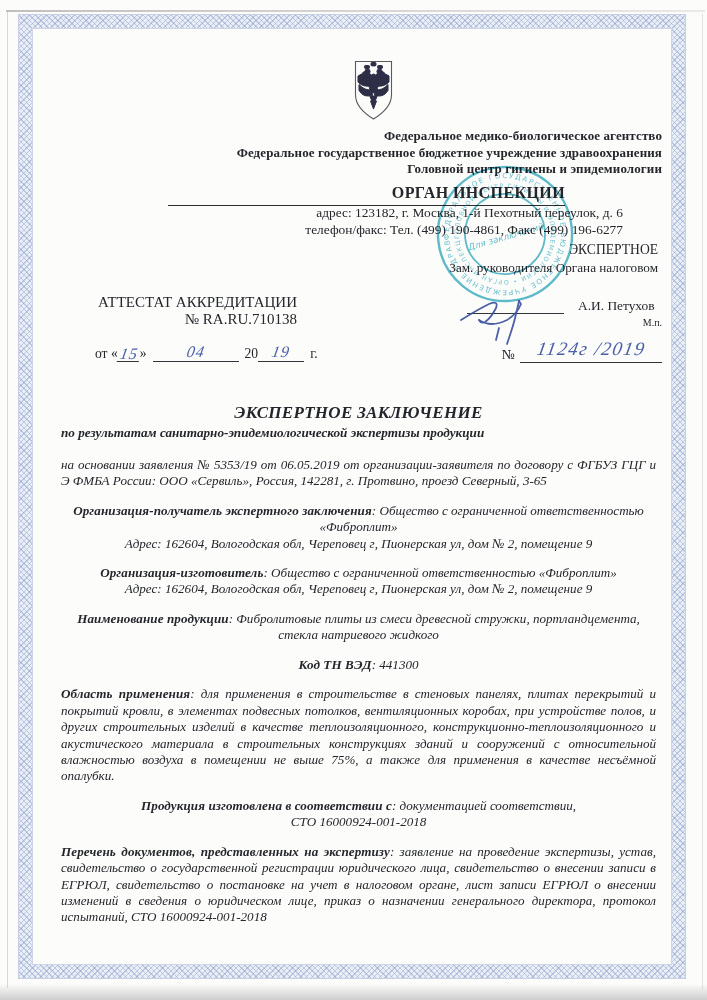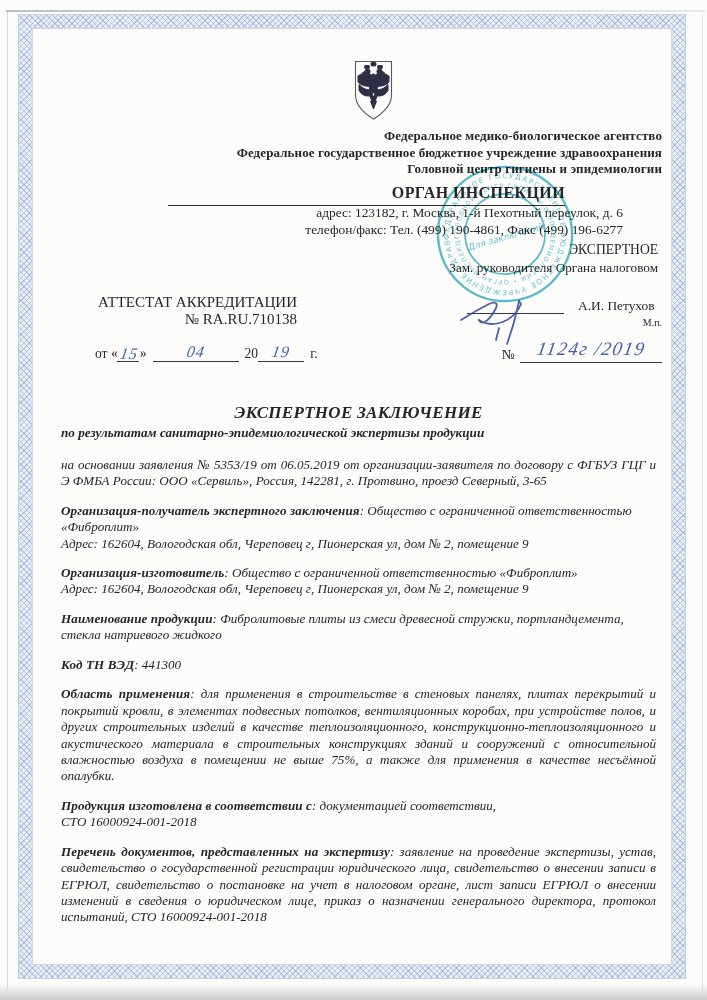--- a/index.html
+++ b/index.html
@@ -64,21 +64,21 @@
   .d-seg.year{width:46px;}
   .d-gap{width:6px;display:inline-block;}
   .num-row{left:502px;top:338px;display:flex;align-items:flex-end;font-size:13.6px;}
   .num-line{display:inline-block;width:142px;border-bottom:1px solid #33353a;text-align:center;height:24px;margin-left:5px;}
   .num-line .hw{font-size:19px;letter-spacing:1.5px;}
 
   
   .doc-body{left:61px;top:405px;width:595px;font-size:13.1px;line-height:16.4px;font-style:italic;}
   .doc-title{font-weight:bold;font-size:17px;letter-spacing:.3px;text-align:center;}
   .doc-subtitle{font-weight:bold;font-size:13.2px;margin-top:4px;}
-  .para{margin-top:13px;text-align:left;}
+  .para{margin-top:13px;text-align:center;}
   .para.just{text-align:justify;}
   .para .blk{display:block;}
   .para b{letter-spacing:.1px;}
   .first-para{margin-top:15px;}
 
   
   .stamp{left:433px;top:162px;width:144px;height:144px;mix-blend-mode:multiply;opacity:.85;
     transform:rotate(-6deg);}
   .sig-svg{left:455px;top:288px;width:120px;height:62px;}
 

